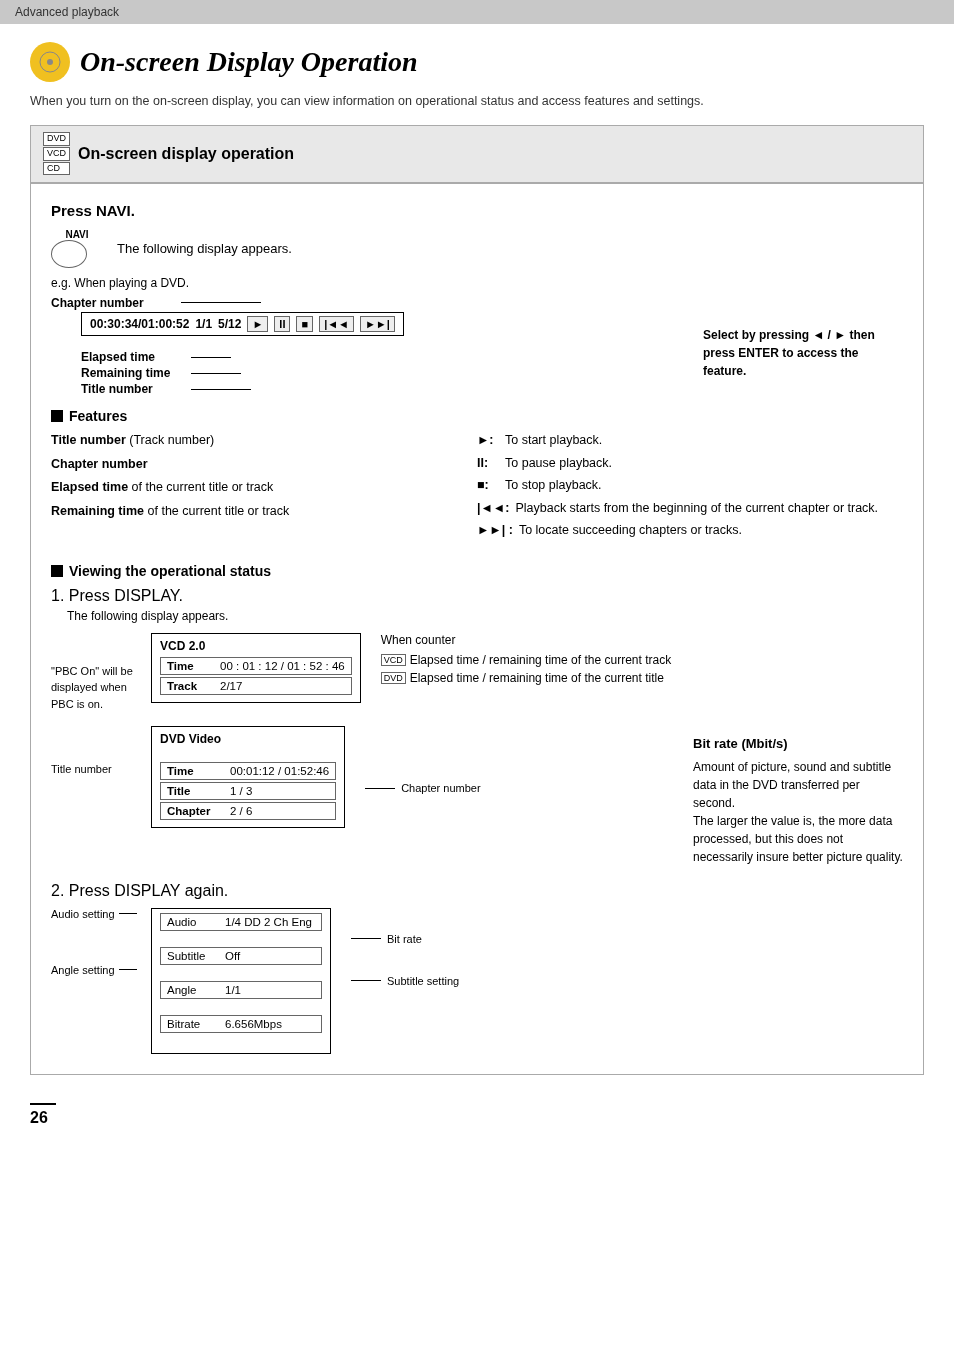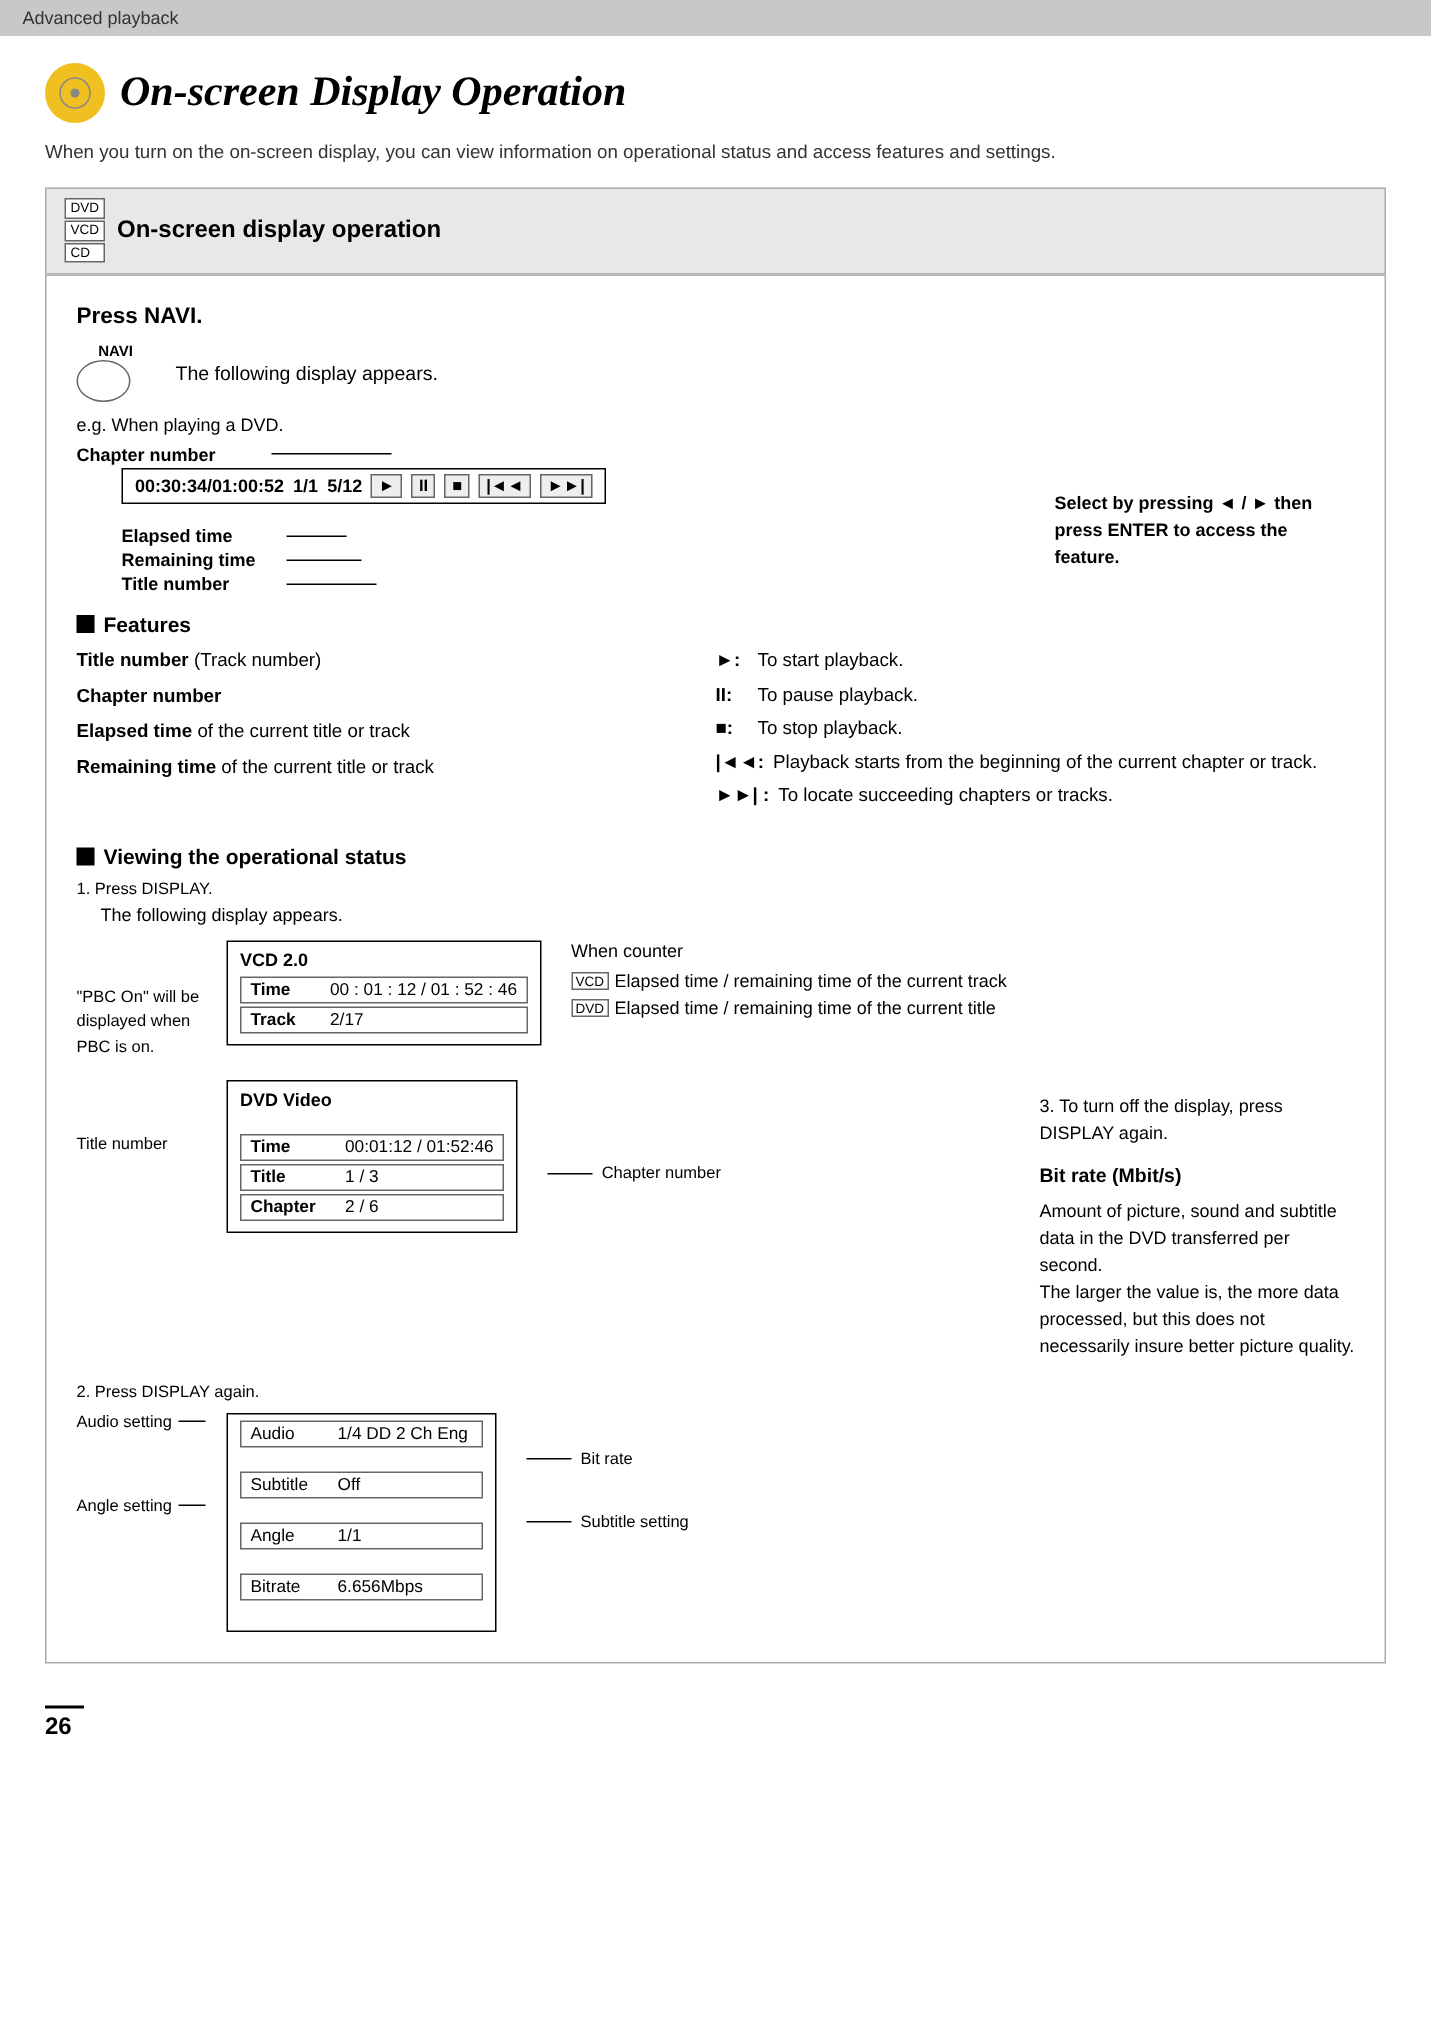--- a/index.html
+++ b/index.html
@@ -177,21 +177,21 @@
       margin-top: 16px;
     }
     .viewing-header {
       display: flex;
       align-items: center;
       font-size: 14px;
       font-weight: bold;
       margin-bottom: 8px;
     }
     .step-text {
-      font-size: 11px;
+      font-size: 16px;
       margin-bottom: 4px;
     }
     .step-sub {
       font-size: 12px;
       margin-left: 16px;
       margin-bottom: 10px;
     }
     .vcd-box {
       border: 1px solid #000;
       padding: 5px 8px;
@@ -478,21 +478,20 @@
         </div>
 
         <div style="flex:1; padding-left:20px; padding-top:56px; font-size:11px;">
           <div style="display:flex;align-items:center;">
             <div style="height:1px;background:#000;width:30px;margin-right:6px;"></div>
             <span>Chapter number</span>
           </div>
         </div>
 
         <div style="width:210px; font-size:12px; line-height:1.5; padding-top:8px;">
-          <div style="margin-bottom:10px;">3.  To turn off the display, press DISPLAY again.</div>
           <div class="bitrate-title">Bit rate (Mbit/s)</div>
           <div class="bitrate-text">Amount of picture, sound and subtitle data in the DVD transferred per second.<br>The larger the value is, the more data processed, but this does not necessarily insure better picture quality.</div>
         </div>
       </div>
     </div>
 
     <div class="step2-section">
       <div class="step-text">2.  Press DISPLAY again.</div>
 
       <div style="display:flex; gap:0; align-items:flex-start; margin-top:8px;">

